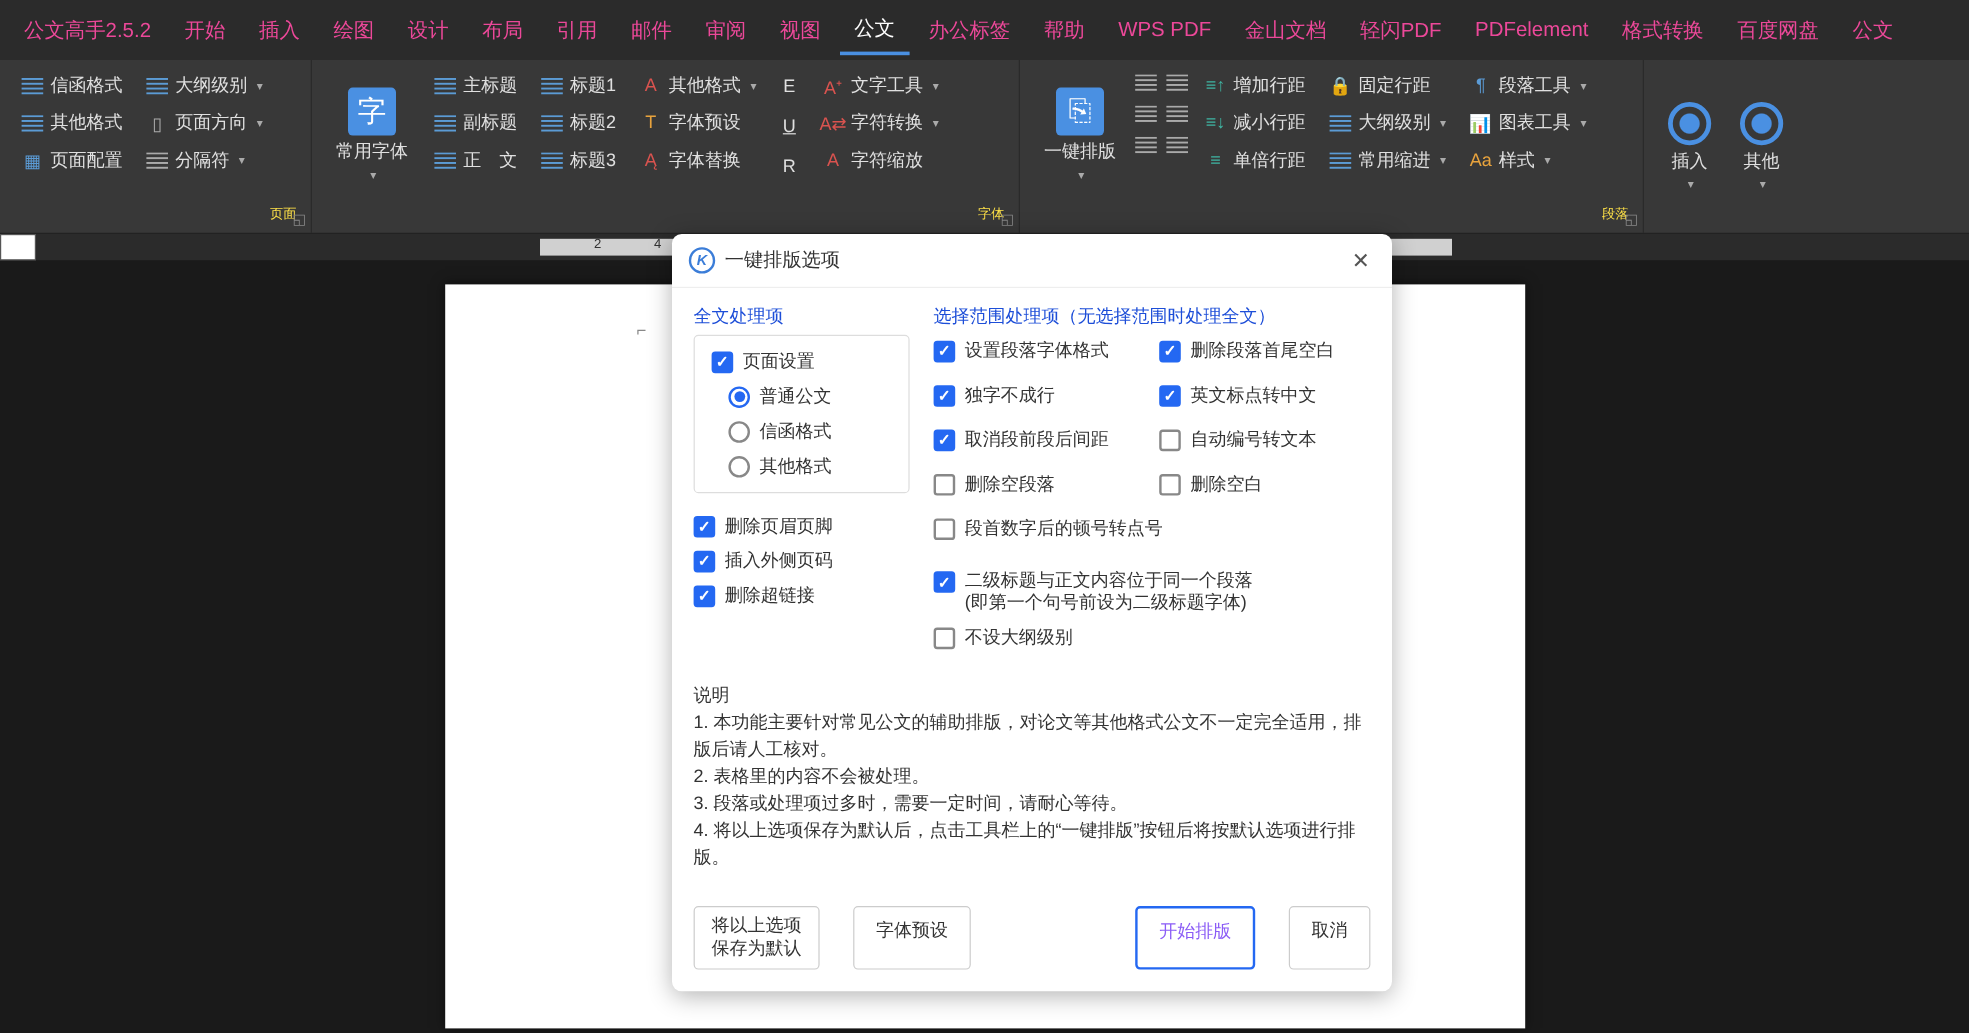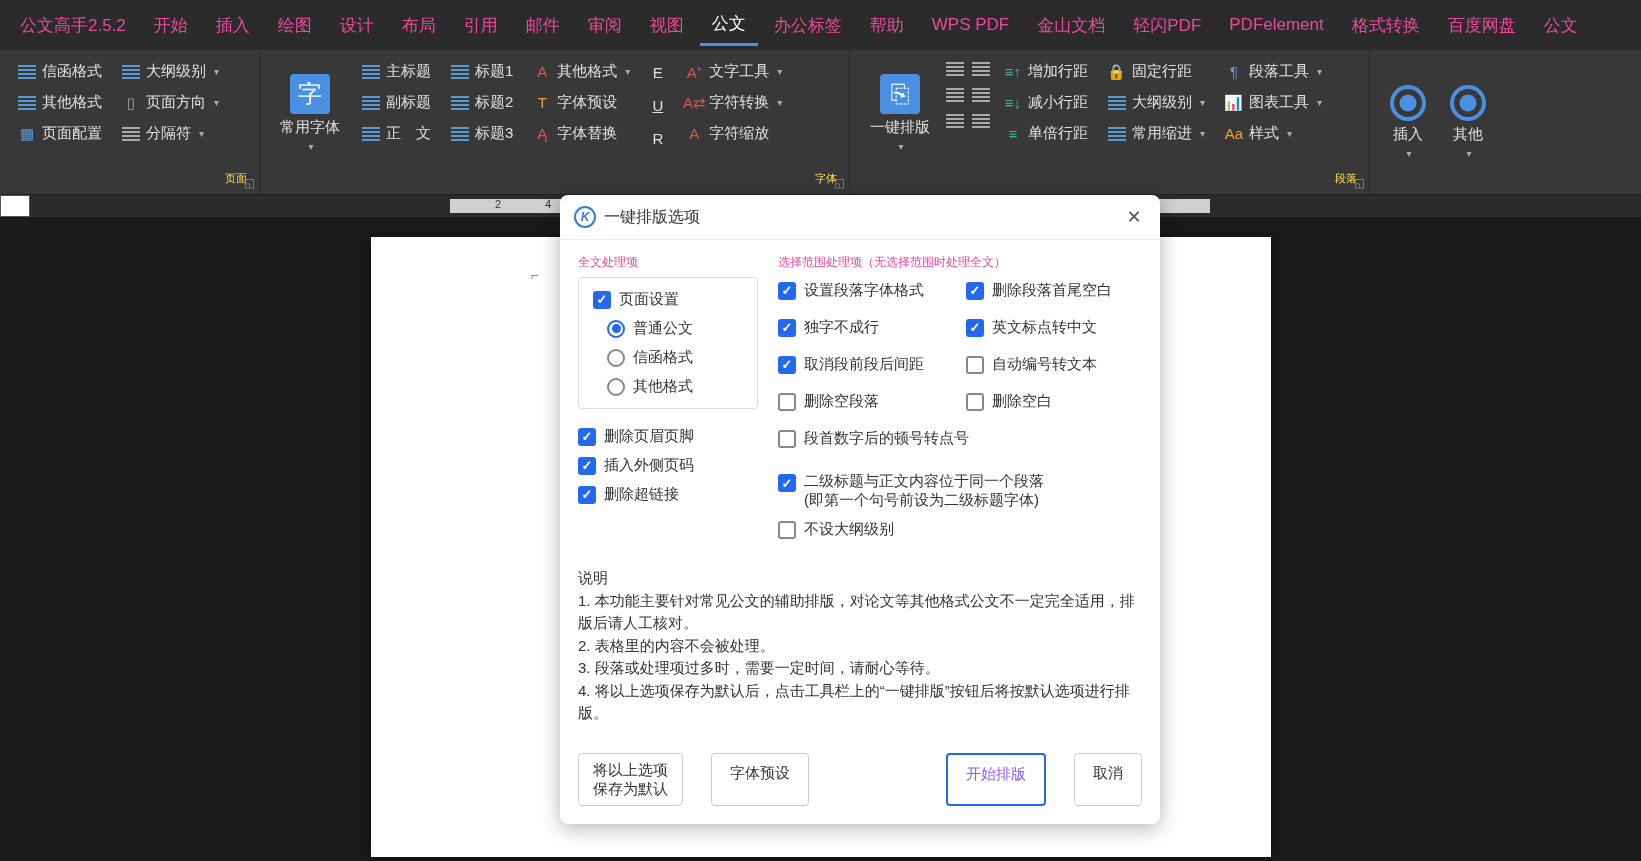--- a/index.html
+++ b/index.html
@@ -46,21 +46,21 @@
 
 .dialog { position: absolute; left: 560px; top: 195px; width: 600px; background: #fff; border-radius: 8px; box-shadow: 0 4px 20px rgba(0,0,0,0.3); z-index: 100; }
 .dialog-header { display: flex; align-items: center; padding: 10px 14px; border-bottom: 1px solid #eee; }
 .dialog-logo { width: 22px; height: 22px; border: 2px solid #3b7dd8; border-radius: 50%; display: flex; align-items: center; justify-content: center; color: #3b7dd8; font-size: 12px; font-style: italic; font-weight: bold; margin-right: 8px; }
 .dialog-title { flex: 1; font-size: 16px; color: #333; }
 .dialog-close { width: 24px; height: 24px; display: flex; align-items: center; justify-content: center; cursor: pointer; font-size: 18px; color: #555; }
 .dialog-body { padding: 14px 18px; }
 .dialog-columns { display: flex; gap: 20px; }
 .dialog-col-left { width: 180px; }
 .dialog-col-right { flex: 1; }
-.section-title { font-size: 12px; color: #ec4899; margin-bottom: 10px; }
+.section-title { font-size: 15px; color: #1d4ed8; margin-bottom: 10px; }
 .checkbox-row { display: flex; align-items: center; gap: 8px; margin-bottom: 10px; font-size: 15px; color: #333; }
 .checkbox { width: 18px; height: 18px; border: 2px solid #888; border-radius: 3px; display: flex; align-items: center; justify-content: center; flex-shrink: 0; cursor: pointer; }
 .checkbox.checked { background: #2468f2; border-color: #2468f2; }
 .checkbox.checked::after { content: "✓"; color: #fff; font-size: 13px; font-weight: bold; }
 .radio { width: 18px; height: 18px; border: 2px solid #888; border-radius: 50%; display: flex; align-items: center; justify-content: center; flex-shrink: 0; cursor: pointer; }
 .radio.checked { border-color: #2468f2; }
 .radio.checked::after { content: ""; width: 9px; height: 9px; background: #2468f2; border-radius: 50%; }
 .fieldset { border: 1px solid #ddd; border-radius: 4px; padding: 12px 14px 2px; margin-top: -4px; }
 .right-grid { display: grid; grid-template-columns: 1fr 1fr; gap: 8px 12px; }
 .right-full { grid-column: 1 / -1; }

